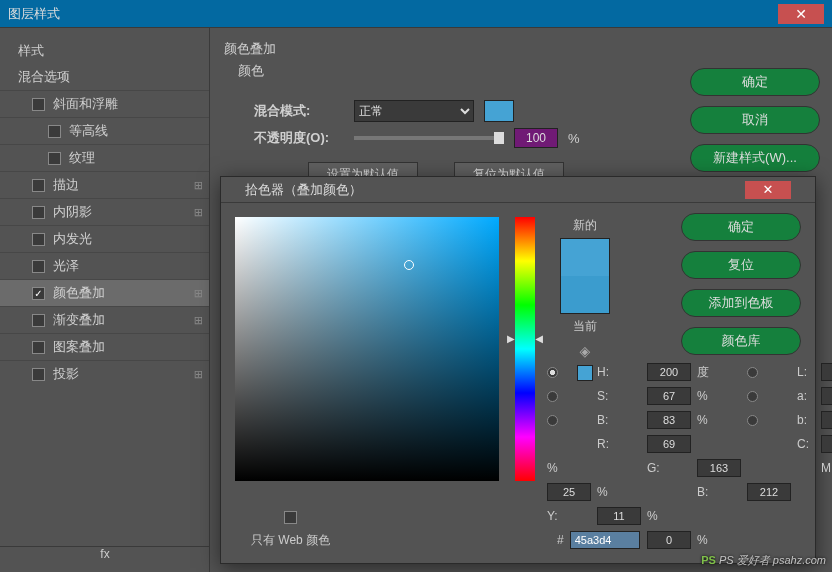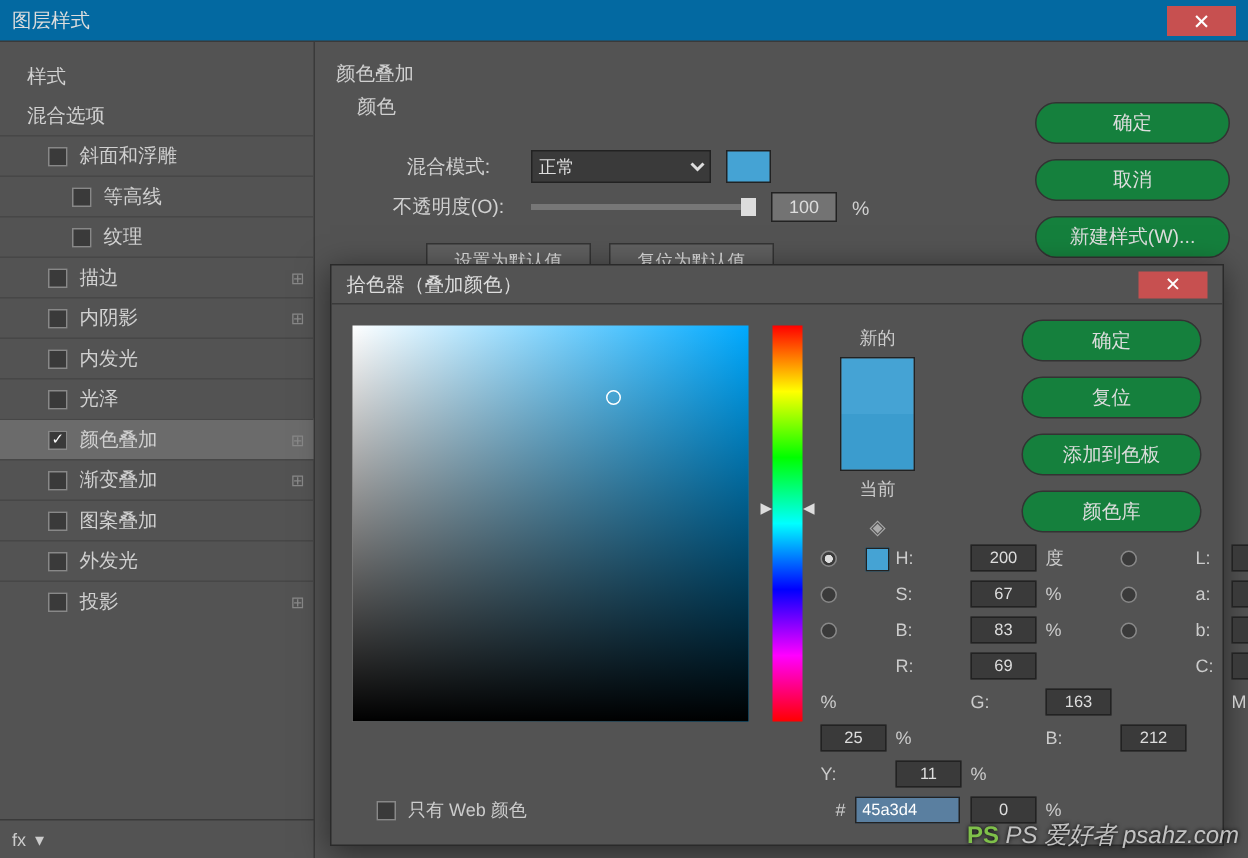--- a/index.html
+++ b/index.html
@@ -13,42 +13,42 @@
 .sidebar { width: 210px; padding: 10px 0; color: #d0d0d0; font-size: 13px; border-right: 1px solid #3a3a3a; }
 .sidebar-header { padding: 4px 18px; }
 .sidebar-sub { padding: 4px 18px; color: #d0d0d0; }
 .style-item { display: flex; align-items: center; padding: 4px 18px 4px 32px; gap: 8px; border-top: 1px solid #474747; position: relative; }
 .style-item.indent { padding-left: 48px; }
 .style-item.selected { background: #6b6b6b; }
 .chk { width: 13px; height: 13px; border: 1px solid #888; background: #3a3a3a; display: inline-flex; align-items: center; justify-content: center; color: #fff; font-size: 10px; }
 .chk.checked::after { content: "✓"; }
 .grip { position: absolute; right: 6px; color: #888; font-size: 11px; }
 
-.fx-bar { position: absolute; left: 0; bottom: 0; width: 210px; height: 26px; border-top: 1px solid #3a3a3a; display: flex; align-items: center; padding: 0 8px; color: #ccc; font-size: 12px; gap: 6px; }
+.fx-bar { position: absolute; left: 0; bottom: 0; width: 210px; height: 26px; border-top: 1px solid #3a3a3a; display: flex; align-items: center; padding: 0 8px; color: #ccc; font-size: 12px; gap: 6px; flex-direction: column; }
 
 .main { flex: 1; padding: 12px 14px; color: #d0d0d0; font-size: 13px; position: relative; }
 .section-title { margin-bottom: 4px; }
 .section-sub { padding-left: 14px; margin-bottom: 20px; }
 .row { display: flex; align-items: center; gap: 10px; margin: 6px 0 6px 30px; }
-.row label { width: 90px; text-align: center; }
+.row label { width: 90px; text-align: left; font-weight: bold; }
 select.combo { background: #3a3a3a; color: #ddd; border: 1px solid #222; height: 22px; width: 120px; font-size: 12px; }
 .swatch { width: 30px; height: 22px; background: #45a3d4; border: 1px solid #222; }
 .slider-track { width: 150px; height: 4px; background: #777; position: relative; }
 .slider-thumb { position: absolute; right: 0; top: -4px; width: 10px; height: 12px; background: #ddd; }
-.num { background: #737373; border: 1px solid #222; color: #ddd; width: 44px; height: 20px; font-size: 12px; text-align: center; }
+.num { background: #701a75; border: 1px solid #222; color: #ddd; width: 44px; height: 20px; font-size: 12px; text-align: center; }
 .btn-row { display: flex; gap: 12px; margin: 14px 0 0 60px; }
-.flat-btn { background: #606060; border: 1px solid #333; color: #ddd; padding: 3px 18px; font-size: 12px; }
+.flat-btn { background: #606060; border: 1px solid #333; color: #ddd; padding: 3px 18px; font-size: 12px; margin-left: 24px; }
 
 .right-col { position: absolute; right: 12px; top: 40px; width: 130px; display: flex; flex-direction: column; gap: 10px; }
 .pill-btn { height: 28px; border: 1px solid #333; border-radius: 14px; background: #15803d; color: #ddd; font-size: 13px; display: flex; align-items: center; justify-content: center; }
 .preview-row { display: flex; align-items: center; gap: 6px; margin-top: 6px; color: #ddd; font-size: 13px; }
 
 
 .picker { position: absolute; left: 220px; top: 176px; width: 596px; height: 388px; background: #535353; border: 1px solid #2a2a2a; box-shadow: 0 4px 20px rgba(0,0,0,.5); }
-.picker .pbar { height: 26px; display: flex; align-items: center; padding: 0 10px; color: #ddd; font-size: 13px; border-bottom: 1px solid #3a3a3a; gap: 44px; }
+.picker .pbar { height: 26px; display: flex; align-items: center; padding: 0 24px; color: #ddd; font-size: 13px; border-bottom: 1px solid #3a3a3a; gap: 44px; }
 .picker .pbar .pclose { margin-left: auto; width: 46px; height: 18px; background: #c75050; color: #fff; display: flex; align-items: center; justify-content: center; font-size: 13px; }
 .picker-body { display: flex; padding: 14px; gap: 10px; position: relative; height: calc(100% - 26px); }
 
 .sv-box { width: 264px; height: 264px; position: relative; background: linear-gradient(to top, #000, rgba(0,0,0,0)), linear-gradient(to right, #fff, hsl(200,100%,50%)); }
 .sv-cursor { position: absolute; width: 10px; height: 10px; border: 1px solid #fff; border-radius: 50%; left: 66%; top: 18%; transform: translate(-50%,-50%); }
 
 .hue-bar { width: 20px; height: 264px; background: linear-gradient(to bottom, #f00, #ff0, #0f0, #0ff, #00f, #f0f, #f00); position: relative; margin-left: 6px; }
 .hue-arrows { position: absolute; left: -8px; right: -8px; top: 44%; display: flex; justify-content: space-between; color: #ddd; font-size: 10px; }
 
 .preview-col { width: 68px; margin-left: 6px; color: #ccc; font-size: 12px; display: flex; flex-direction: column; align-items: center; }
@@ -60,25 +60,25 @@
 
 .picker-right { position: absolute; right: 14px; top: 10px; width: 120px; display: flex; flex-direction: column; gap: 10px; }
 
 .values { position: absolute; left: 326px; top: 160px; display: grid; grid-template-columns: auto auto auto auto auto auto auto; gap: 6px 6px; color: #ccc; font-size: 12px; align-items: center; }
 .radio { width: 11px; height: 11px; border: 1px solid #888; border-radius: 50%; background: #3a3a3a; display: inline-block; }
 .radio.on { background: radial-gradient(circle, #ddd 0 40%, #3a3a3a 45%); }
 .vlabel { width: 18px; }
 .vinput { width: 44px; height: 18px; background: #3a3a3a; border: 1px solid #222; color: #ddd; font-size: 11px; text-align: center; }
 .unit { width: 18px; }
 
-.webonly { position: absolute; left: 30px; bottom: 14px; display: flex; align-items: center; gap: 8px; color: #ccc; font-size: 12px; }
+.webonly { position: absolute; left: 30px; bottom: 14px; display: flex; align-items: center; gap: 8px; color: #ccc; font-size: 12px; flex-direction: column; }
 .hex-row { position: absolute; left: 336px; bottom: 14px; display: flex; align-items: center; gap: 6px; color: #ccc; font-size: 12px; }
 .hex-input { width: 70px; height: 18px; background: #5a7fa0; border: 1px solid #222; color: #fff; font-size: 11px; padding: 0 4px; }
 
-.watermark { position: absolute; right: 6px; bottom: 4px; color: rgba(255,255,255,.7); font-size: 16px; font-style: italic; text-shadow: 0 0 3px #000; text-align: center; }
+.watermark { position: absolute; right: 6px; bottom: 4px; color: rgba(255,255,255,.7); font-size: 11px; font-style: italic; text-shadow: 0 0 3px #000; text-align: center; }
 .watermark b { color: #7fc04a; font-weight: bold; font-style: normal; }
 </style>
 </head>
 <body>
 
 <div class="layer-dialog">
   <div class="title-bar">
     <span>图层样式</span>
     <div class="close-btn">✕</div>
   </div>
@@ -123,24 +123,20 @@
             <span class="grip">⊞</span>
           </div>
           <div class="style-item">
             <span class="chk"></span>
             <span>渐变叠加</span>
             <span class="grip">⊞</span>
           </div>
           <div class="style-item">
             <span class="chk"></span>
             <span>图案叠加</span>
-          </div>
-          <div class="style-item">
-            <span class="chk"></span>
-            <span>外发光</span>
           </div>
           <div class="style-item">
             <span class="chk"></span>
             <span>投影</span>
             <span class="grip">⊞</span>
           </div>
         </div>
       <div class="fx-bar">
         <span>fx</span>
         <span>▾</span>

